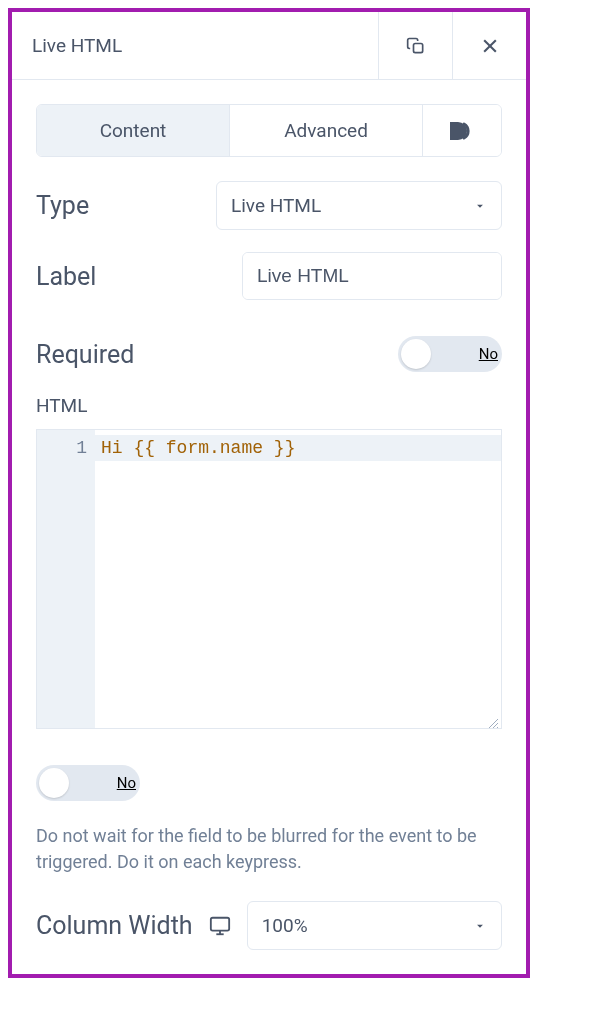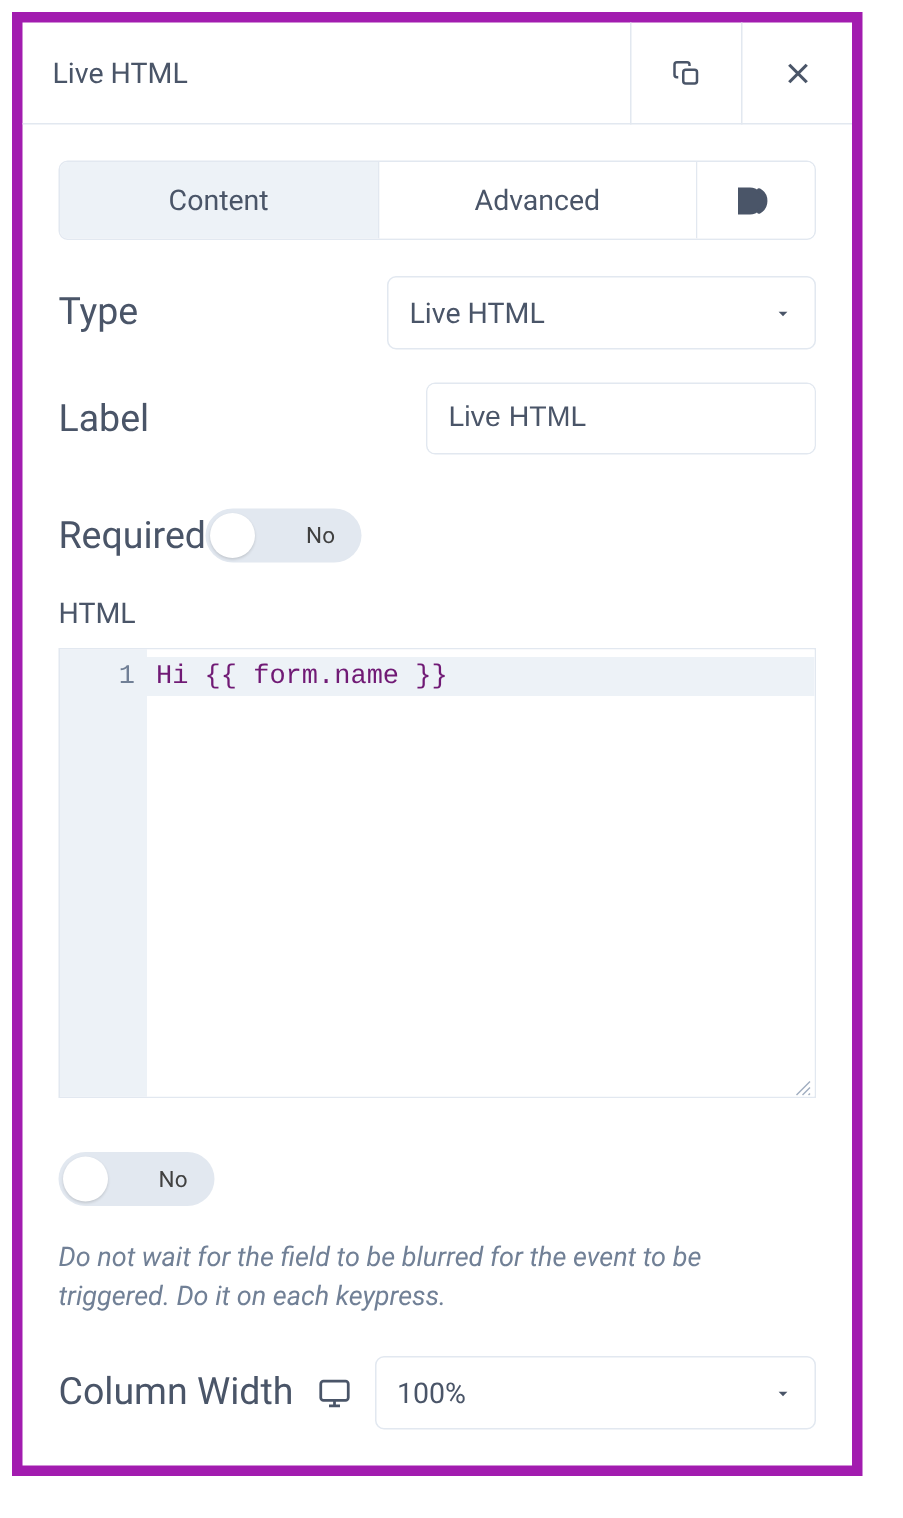--- a/index.html
+++ b/index.html
@@ -4,23 +4,23 @@
   <style>
     * { box-sizing: border-box; margin: 0; padding: 0; }
     body {
       font-family: -apple-system, BlinkMacSystemFont, "Segoe UI", Roboto, sans-serif;
       background: #fff;
       color: #4a5568;
       width: 602px;
       height: 1012px;
     }
     .panel {
-      border: 7px solid #a21caf;
+      border: 4px solid #a21caf;
       margin: 8px;
-      width: 567px;
+      width: 522px;
     }
     .header {
       display: flex;
       align-items: center;
       border-bottom: 1px solid #e2e8f0;
       height: 68px;
     }
     .header-title {
       flex: 1;
       padding: 0 20px;
@@ -103,20 +103,21 @@
       border: none;
       padding: 12px 14px;
       font-size: 19px;
       color: #4a5568;
       outline: none;
       background: #fff;
     }
     .toggle-row {
       display: flex;
       align-items: center;
+      justify-content: space-between;
       margin-bottom: 22px;
       margin-top: 36px;
     }
     .toggle {
       width: 104px;
       height: 36px;
       background: #e2e8f0;
       border-radius: 18px;
       position: relative;
       cursor: pointer;
@@ -128,23 +129,24 @@
       height: 30px;
       background: #fff;
       border-radius: 50%;
       position: absolute;
       left: 3px;
       top: 3px;
       box-shadow: 0 1px 2px rgba(0,0,0,0.15);
     }
     .toggle-text {
       position: absolute;
-      right: 18px;
+      right: 4px;
       font-size: 15px;
-      color: #404040;
+      color: #000000;
+      text-decoration: underline;
     }
     .section-label {
       font-size: 19px;
       color: #4a5568;
       margin-bottom: 12px;
     }
     .code-editor {
       border: 1px solid #e2e8f0;
       height: 300px;
       margin-bottom: 26px;
@@ -157,21 +159,21 @@
       width: 58px;
       background: #edf2f7;
       color: #718096;
       text-align: right;
       padding: 8px 8px 0 0;
     }
     .code-area {
       flex: 1;
       background: #fff;
       padding: 8px 6px 0 6px;
-      color: #701a75;
+      color: #a16207;
       position: relative;
     }
     .code-line-bg {
       position: absolute;
       left: 0;
       right: 0;
       top: 5px;
       height: 26px;
       background: #edf2f7;
     }
@@ -182,21 +184,20 @@
     .resize-handle {
       position: absolute;
       right: 2px;
       bottom: 2px;
       width: 12px;
       height: 12px;
       cursor: nwse-resize;
     }
     .help-text {
       font-size: 18px;
-      font-style: italic;
       color: #718096;
       margin-bottom: 26px;
       line-height: 1.45;
     }
     .colwidth-row {
       display: flex;
       align-items: center;
       gap: 16px;
     }
     .colwidth-row .select { flex: 1; }

